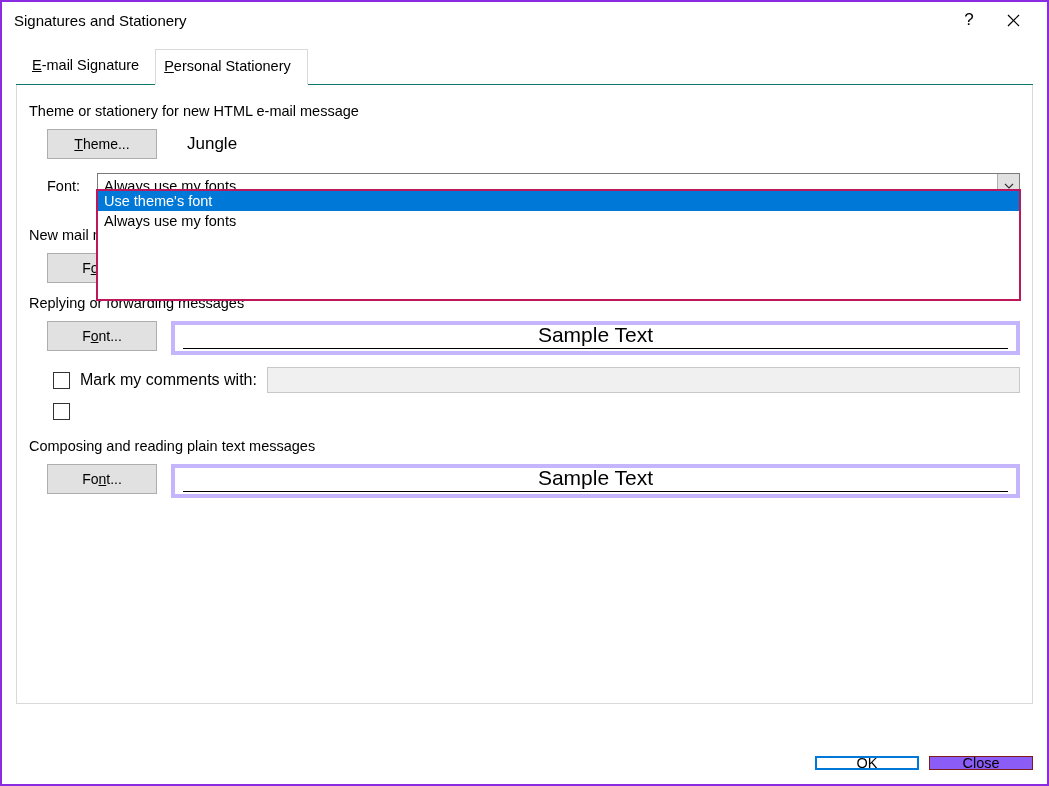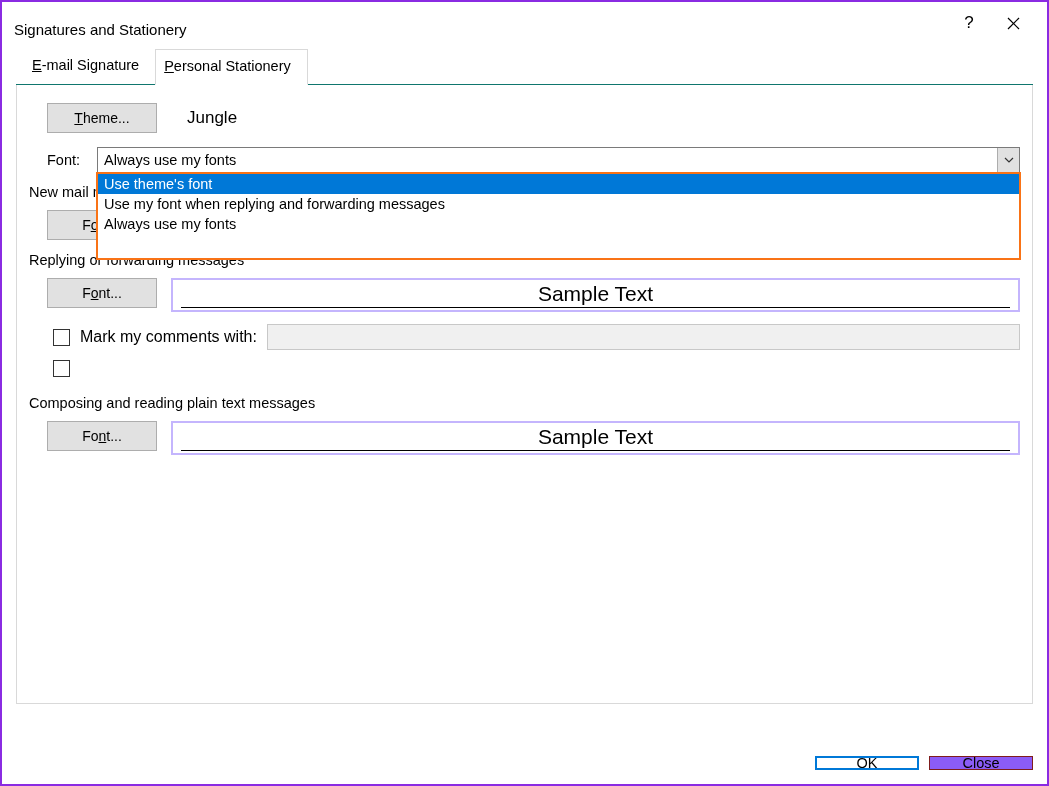--- a/index.html
+++ b/index.html
@@ -17,21 +17,21 @@
 .window {
   width: 1049px;
   height: 786px;
   border: 2px solid #8a2be2;
   background: #fff;
   position: relative;
 }
 .titlebar {
   height: 36px;
   display: flex;
-  align-items: flex-end;
+  align-items: center;
   padding: 0 12px;
   font-size: 15px;
   color: #000;
 }
 .titlebar .title {
   font-size: 15px;
 }
 .titlebar .spacer {
   flex: 1;
 }
@@ -107,21 +107,21 @@
   text-decoration: underline;
 }
 .theme-name {
   font-size: 17px;
   padding-left: 10px;
 }
 .font-row {
   display: flex;
   align-items: center;
   margin-left: 18px;
-  margin-bottom: 11px;
+  margin-bottom: 28px;
   gap: 6px;
 }
 .font-row .flabel {
   font-size: 14.5px;
   width: 44px;
 }
 .combo-wrap {
   position: relative;
   flex: 1;
 }
@@ -146,27 +146,27 @@
   display: flex;
   align-items: center;
   justify-content: center;
 }
 .combo .chev svg {
   width: 10px;
   height: 6px;
 }
 .dropdown {
   position: absolute;
-  top: 25px;
+  top: 16px;
   left: -1px;
   right: -1px;
-  border: 2px solid #f97316;
+  border: 2px solid #be185d;
   background: #fff;
   z-index: 10;
-  height: 88px;
+  height: 112px;
 }
 .dropdown .opt {
   padding: 2px 6px;
   font-size: 14.5px;
   cursor: default;
 }
 .dropdown .opt.selected {
   background: #0078d7;
   color: #fff;
 }
@@ -176,21 +176,21 @@
 .sample-row {
   display: flex;
   align-items: flex-start;
   gap: 14px;
   margin-left: 18px;
   margin-bottom: 12px;
 }
 .sample-box {
   flex: 1;
   height: 34px;
-  border: 2px solid #c4b5fd;
+  border: 4px solid #c4b5fd;
   display: flex;
   align-items: flex-end;
   justify-content: center;
   position: relative;
 }
 .sample-box .inner {
   border-bottom: 1.5px solid #000;
   width: 98%;
   text-align: center;
   font-size: 21px;
@@ -263,39 +263,39 @@
   <div class="content">
 
     <div class="tabs">
       <div class="tab"><span class="ul">E</span>-mail Signature</div>
       <div class="tab active"><span class="ul">P</span>ersonal Stationery</div>
     </div>
 
     <div class="pane">
 
       <div class="sec">
+        <div class="section-label">Theme or stationery for new HTML e-mail message</div>
         <div class="row1">
           <div class="btn"><span class="ul">T</span>heme...</div>
           <span class="theme-name">Jungle</span>
         </div>
 
         <div class="font-row">
           <span class="flabel">Font:</span>
           <div class="combo-wrap">
             <div class="combo">
               <span class="value">Always use my fonts</span>
               <span class="chev">
                 <svg viewBox="0 0 10 6">
                     <polyline points="1,1 5,5 9,1" fill="none" stroke="#333" stroke-width="1.2"></polyline>
                   </svg>
               </span>
             </div>
             <div class="dropdown">
               <div class="opt selected">Use theme's font</div>
-              <div class="opt">Use my font when replying and forwarding messages</div>
               <div class="opt">Always use my fonts</div>
             </div>
           </div>
         </div>
       </div>
 
       <div class="sec" style="margin-bottom:12px;">
         <div class="section-label">New mail messages</div>
         <div class="sample-row">
           <div class="btn">F<span class="ul">o</span>nt...</div>

